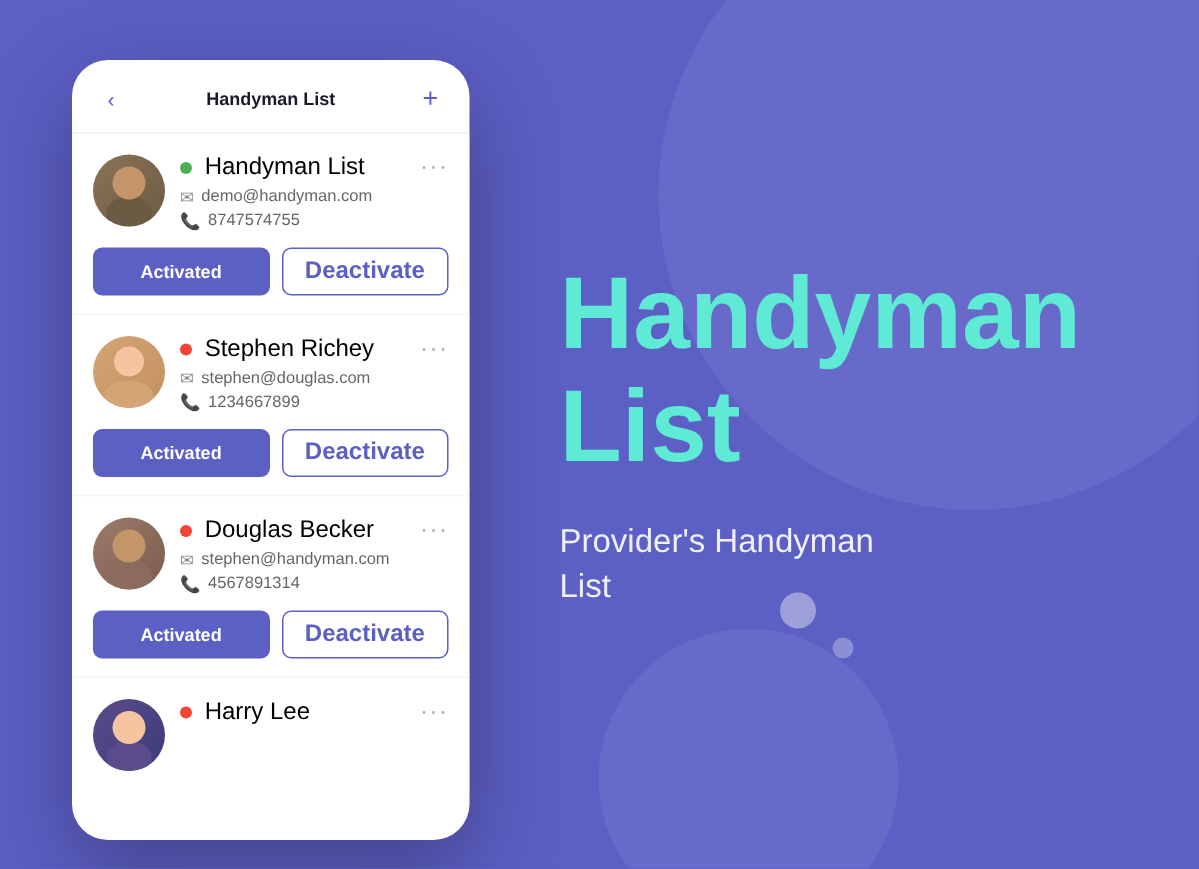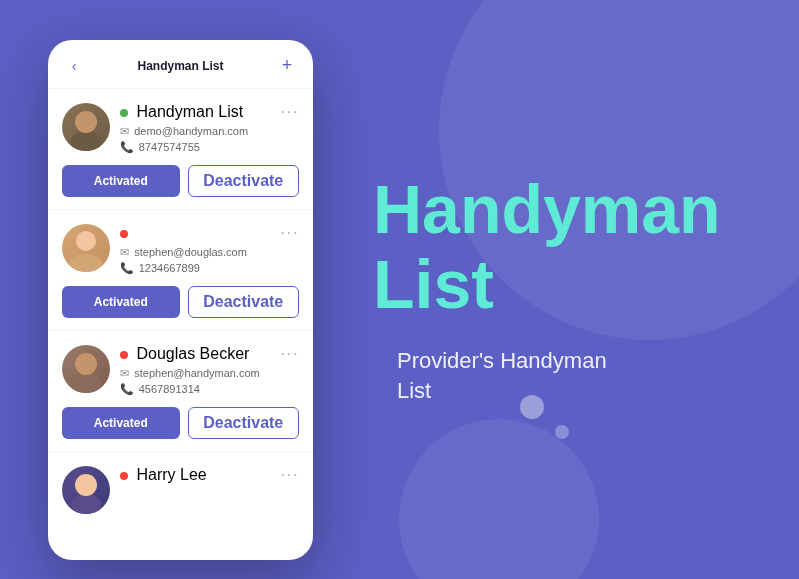--- a/index.html
+++ b/index.html
@@ -314,21 +314,20 @@
       line-height: 1.1;
       color: #5eead4;
       margin-bottom: 24px;
     }
 
     .subtitle {
       font-size: 22px;
       font-weight: 400;
       color: rgba(255,255,255,0.9);
       line-height: 1.4;
-      margin-left: 24px;
     }
 
     
     .handyman-item-partial {
       padding: 14px 14px 6px;
       background: #fff;
     }
   </style>
 </head>
 <body>
@@ -376,20 +375,21 @@
         </div>
       </div>
 
       <div class="handyman-item">
         <div class="handyman-info-row">
           <div class="avatar avatar-2"></div>
           <div class="handyman-details">
             <div class="handyman-name-row">
               <span>
                 <span class="status-dot offline"></span>
+                <span>Stephen Richey</span>
               </span>
               <span class="more-icon">···</span>
             </div>
             <div class="contact-row">
               <span class="contact-icon">✉</span>
               <span>stephen@douglas.com</span>
             </div>
             <div class="contact-row">
               <span class="contact-icon">📞</span>
               <span>1234667899</span>

